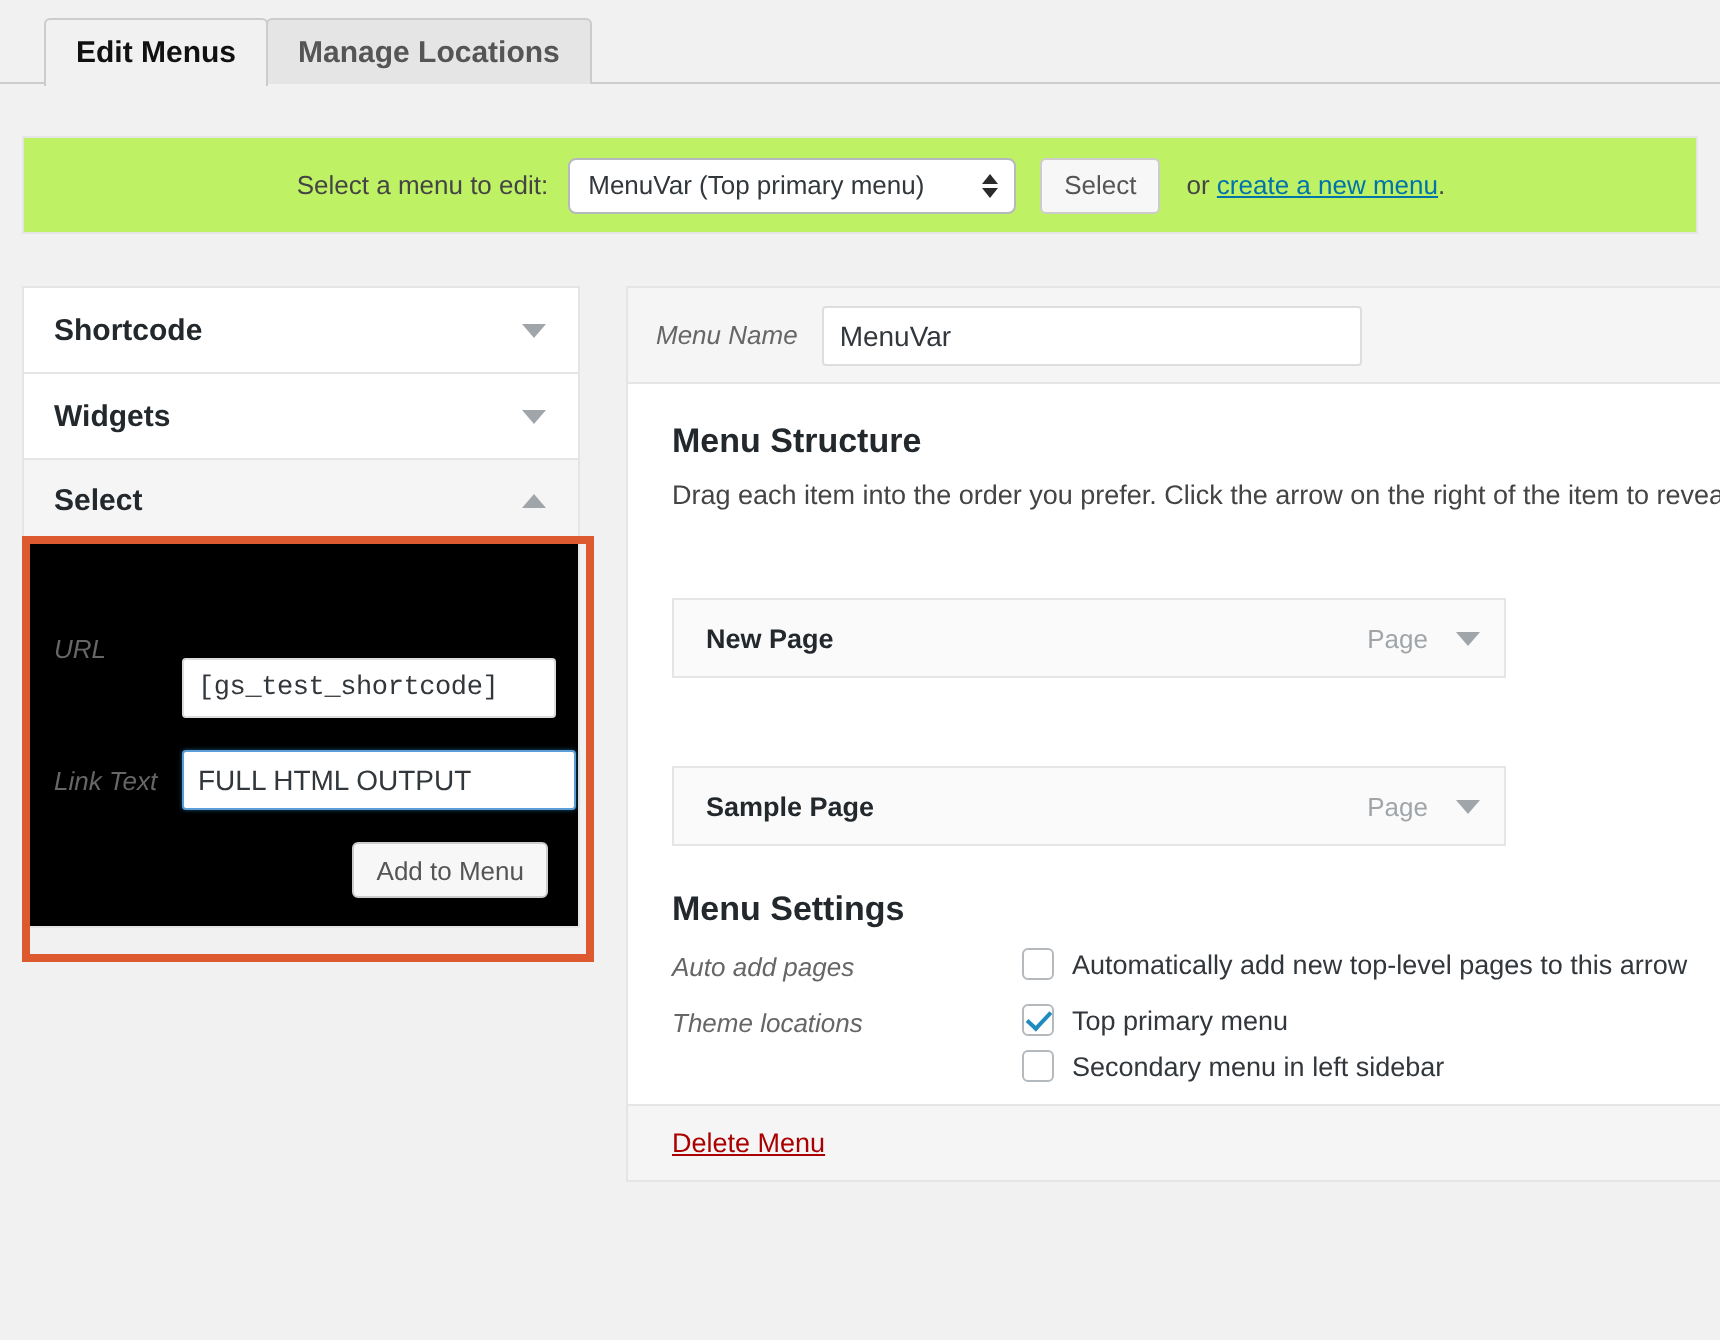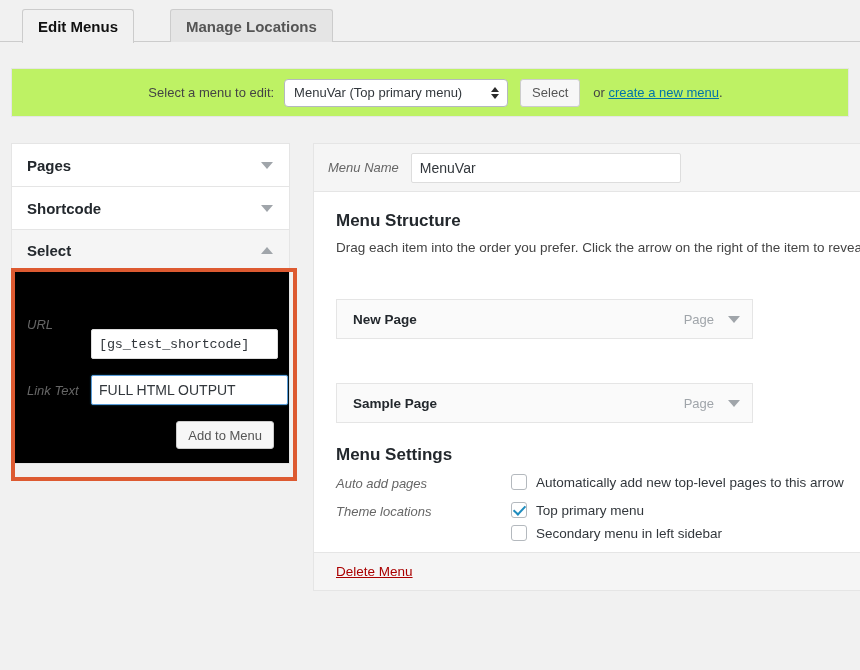--- a/index.html
+++ b/index.html
@@ -15,21 +15,20 @@
   }
 
   
   .tab-bar {
     position: absolute;
     left: 0; top: 0;
     width: 860px; height: 42px;
     padding-left: 22px;
     display: flex;
     align-items: flex-end;
-    gap: 37px;
   }
   .tab-bar::after {
     content: "";
     position: absolute;
     left: 0; right: 0; bottom: 0;
     height: 1px;
     background: #ccc;
   }
   .tab {
     position: relative;
@@ -350,34 +349,34 @@
 
   <button class="btn select-btn">Select</button>
 
   <span class="or-text">
     <span>or </span><span class="link-blue">create a new menu</span><span>.</span>
   </span>
 </div>
 
 <div class="left-col">
 
-  <div class="acc-panel">
-    <div class="acc-head">
-      <span class="ttl">Pages</span>
-      <span class="chev down"></span>
-    </div>
-  </div>
 
   <div class="acc-panel">
     <div class="acc-head">
       <span class="ttl">Shortcode</span>
       <span class="chev down"></span>
     </div>
   </div>
 
+  <div class="acc-panel">
+    <div class="acc-head">
+      <span class="ttl">Widgets</span>
+      <span class="chev down"></span>
+    </div>
+  </div>
 
   <div class="acc-panel open">
     <div class="acc-head">
       <span class="ttl">Select</span>
       <span class="chev up"></span>
     </div>
     <div class="acc-body">
       <div class="field-row">
         <span class="f-lbl">URL</span>
         <input class="txt-input mono" type="text" value="[gs_test_shortcode]" style="">

